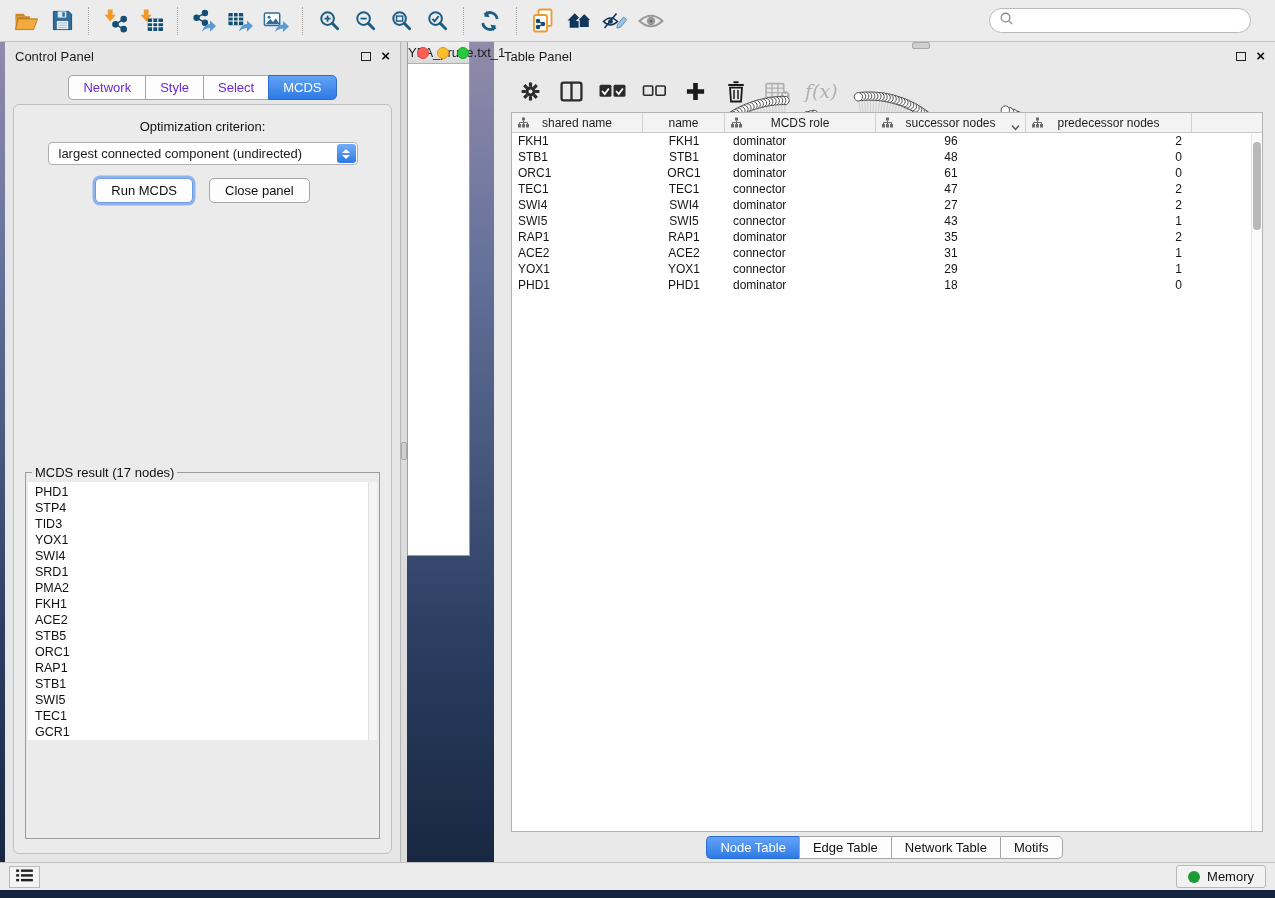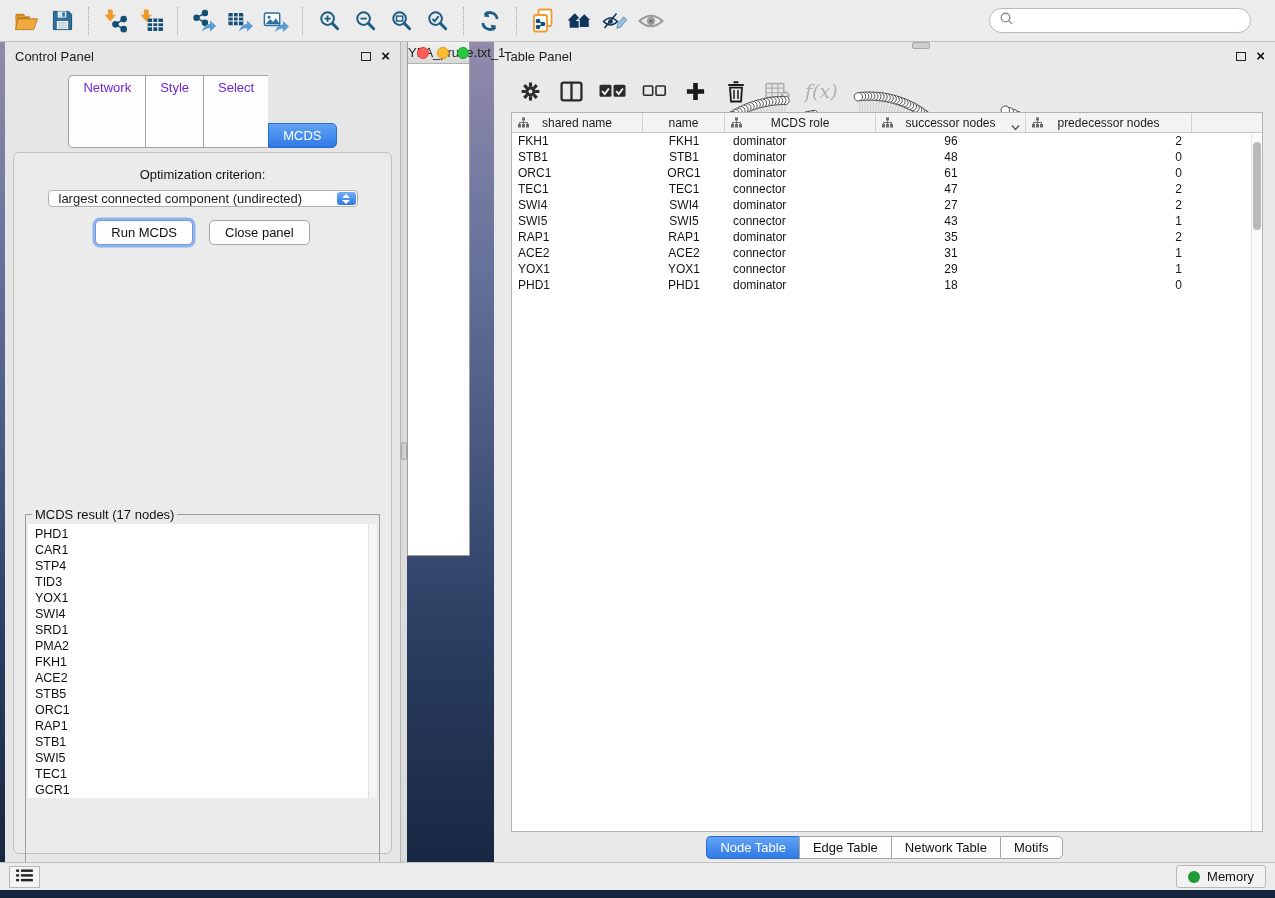--- a/index.html
+++ b/index.html
@@ -31,21 +31,21 @@
   .control-panel { width:396px; flex:none; background:#e6e6e6; border-right:1px solid #b5b5b5;
                    display:flex; flex-direction:column; }
   .panel-header { height:28px; display:flex; align-items:center; padding:0 10px; font-size:13px; color:#1c1c1c; flex:none; }
   .win-controls { margin-left:auto; display:flex; gap:10px; align-items:center; }
   .float-icon { width:10px; height:9px; border:1.5px solid #222; display:inline-block; }
   .close-icon { font-size:15px; font-weight:bold; color:#111; line-height:10px; }
 
   .cp-tabs { display:flex; justify-content:center; margin-top:5px; flex:none; position:relative; z-index:2; }
   .cp-tab { padding:4px 14px; font-size:13px; background:#fdfdfd; border:1px solid #a5a5a5; border-right:none; color:#6d28d9; }
   .cp-tab:first-child { border-radius:5px 0 0 5px; }
-  .cp-tab:last-child { border-right:1px solid #a5a5a5; border-radius:0 5px 5px 0;margin-top:48px; }
+  .cp-tab:last-child { border-right:1px solid #a5a5a5; border-radius:0 5px 5px 0; }
   .cp-tab.active { background:linear-gradient(#63a3f6,#2e7ae6); color:#fff; border-color:#2a6cd0; }
 
   .cp-content { flex:1; margin:4px 8px 8px; border:1px solid #c0c0c0; border-radius:6px; background:#ebebeb;
                 display:flex; flex-direction:column; align-items:center; min-height:0; }
   .opt-label { margin-top:14px; font-size:13px; color:#111; }
   .dropdown { margin-top:8px; width:310px; height:23px; background:#fff; border:1px solid #b0b0b0; border-radius:4px;
               display:flex; align-items:center; font-size:13px; padding-left:10px; position:relative; }
   .dd-stepper { position:absolute; right:1px; top:1px; bottom:1px; width:19px; border-radius:3px;
                 background:linear-gradient(#72aef8,#2f78e2); display:flex; flex-direction:column;
                 align-items:center; justify-content:center; gap:2px; }
@@ -304,21 +304,20 @@
         </div>
         <div class="btn-row">
           <button class="btn focused">Run MCDS</button>
           <button class="btn">Close panel</button>
         </div>
         <fieldset class="mcds">
           <legend>MCDS result (17 nodes)</legend>
           <div class="list-area">
             <div class="mcds-list" id="mcds-list">
                 <div class="mcds-item">PHD1</div>
-                <div class="mcds-item">CAR1</div>
                 <div class="mcds-item">STP4</div>
                 <div class="mcds-item">TID3</div>
                 <div class="mcds-item">YOX1</div>
                 <div class="mcds-item">SWI4</div>
                 <div class="mcds-item">SRD1</div>
                 <div class="mcds-item">PMA2</div>
                 <div class="mcds-item">FKH1</div>
                 <div class="mcds-item">ACE2</div>
                 <div class="mcds-item">STB5</div>
                 <div class="mcds-item">ORC1</div>

